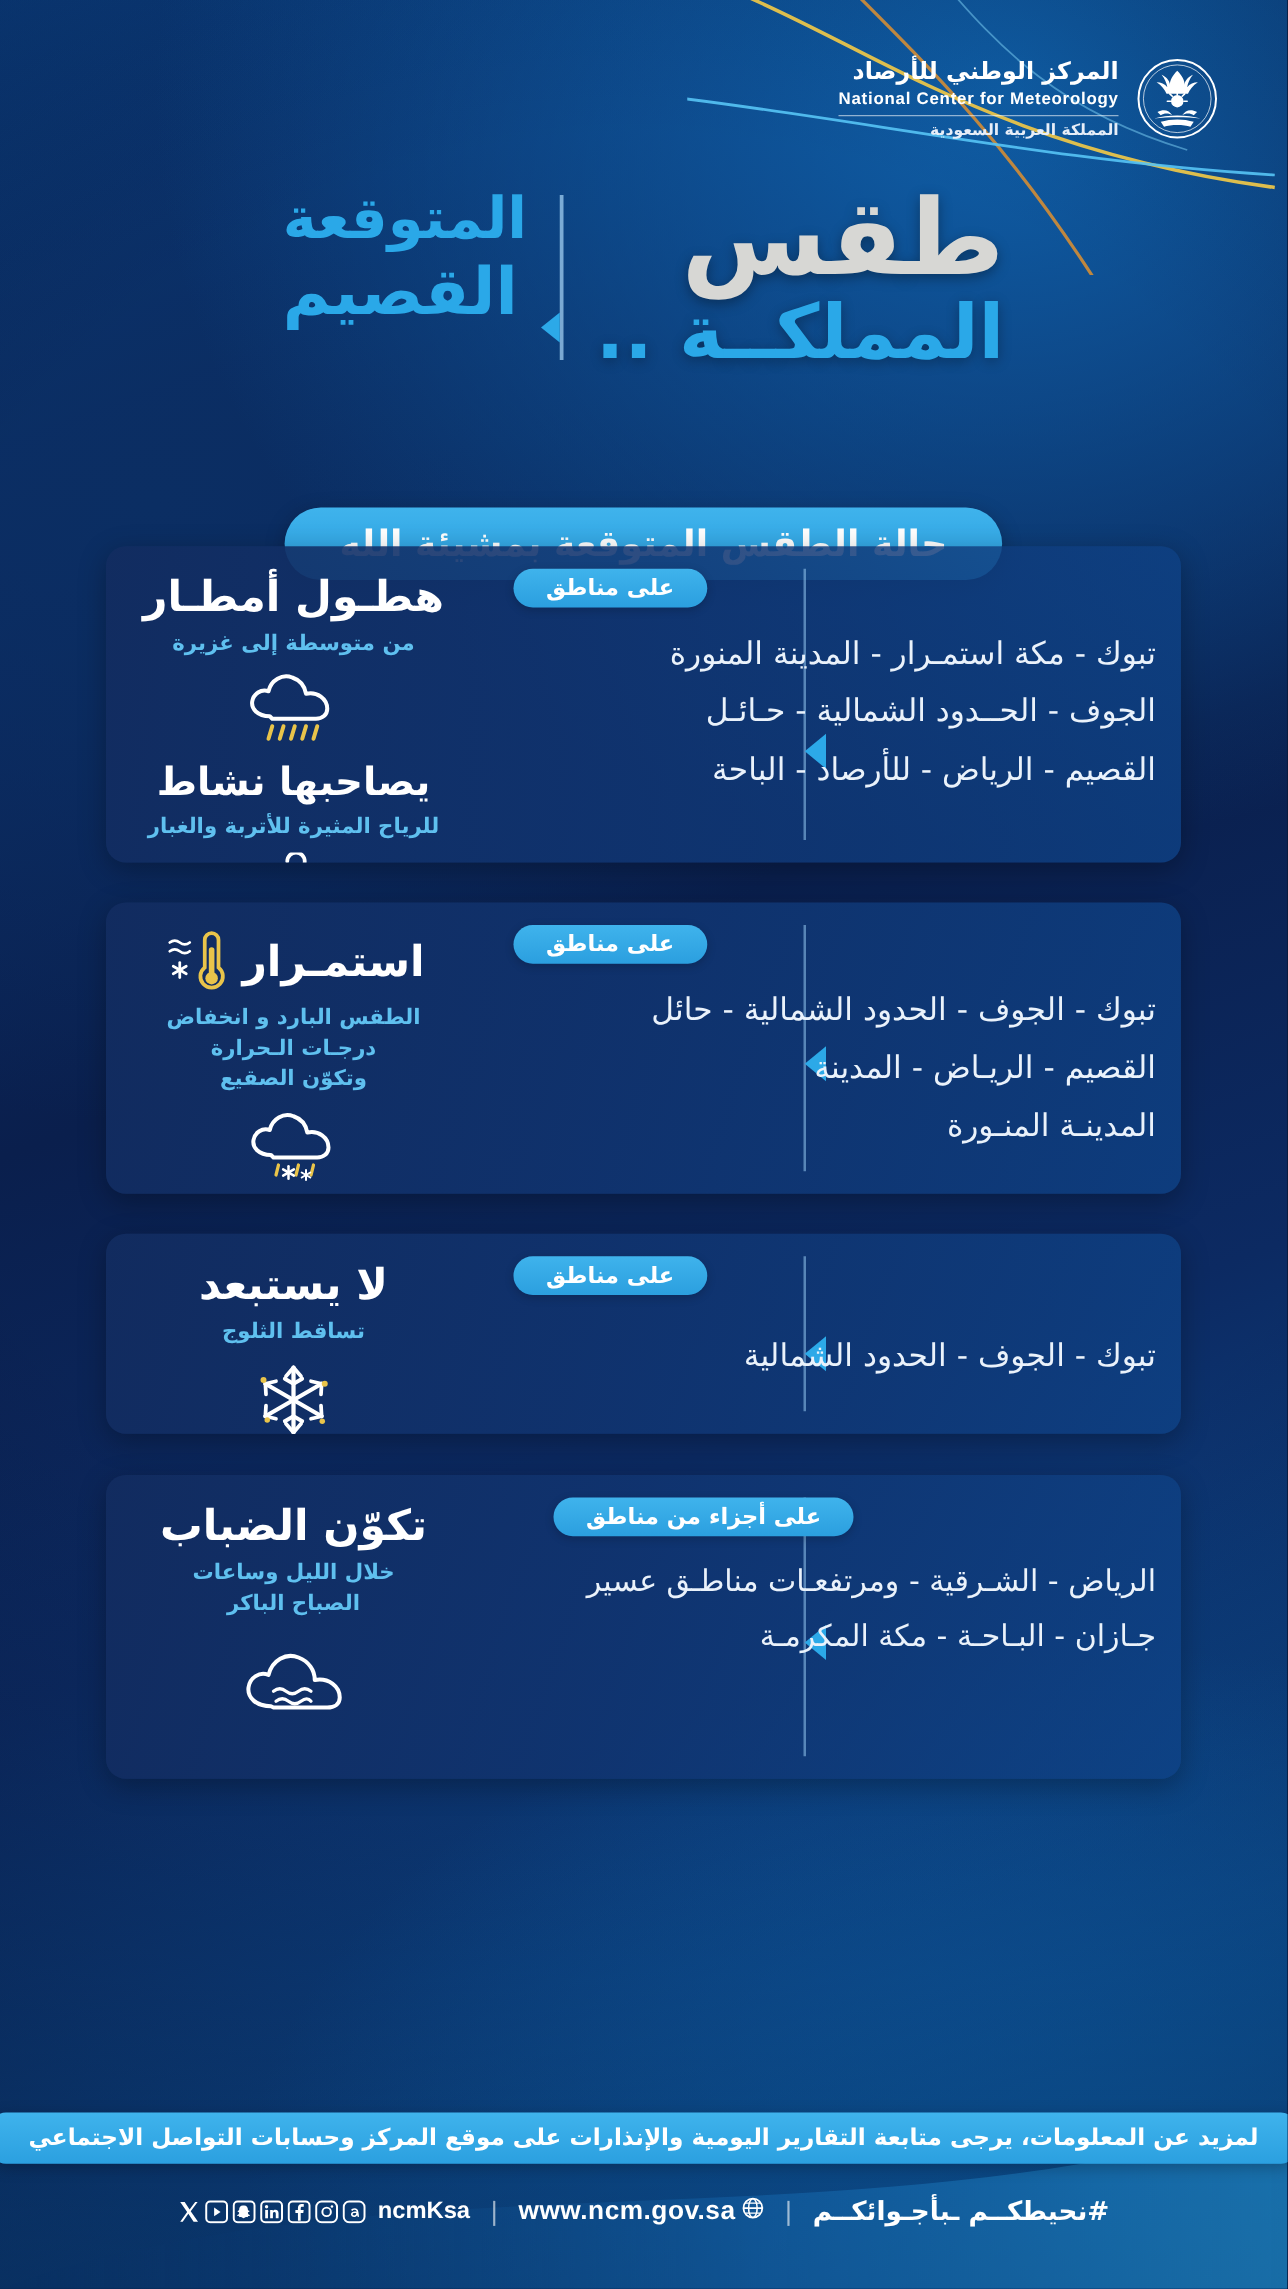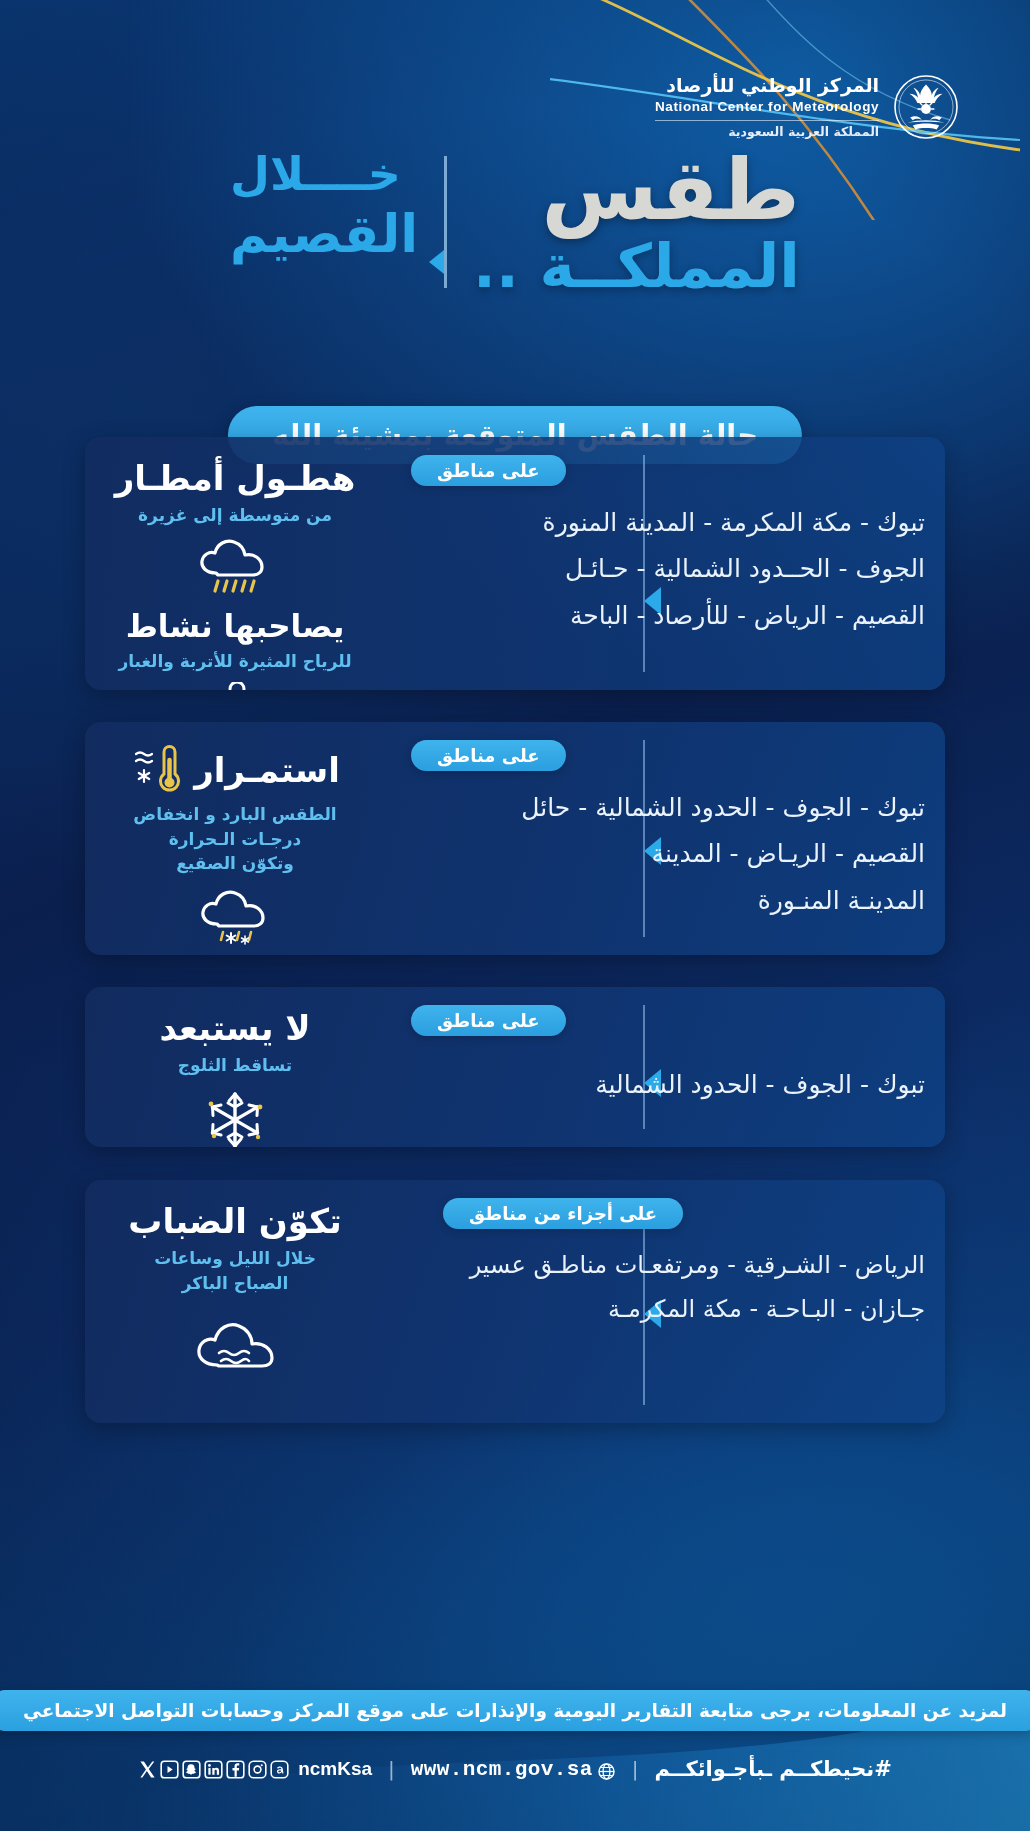--- a/index.html
+++ b/index.html
@@ -22,21 +22,21 @@
       linear-gradient(160deg, #0a3e80 0%, #0b2a60 20%, #0a1f4d 42%, #0c2a62 62%, #0d4d93 86%, #0f5ea8 100%);
   }
   .bg-vignette{
     position:absolute; inset:0;
     background:radial-gradient(150% 80% at 50% 38%, rgba(0,0,0,0) 40%, rgba(3,12,34,.55) 100%);
   }
   .swoosh { position:absolute; top:0; right:0; width:480px; height:220px; }
   .swoosh-bottom { position:absolute; bottom:0; left:0; width:1030px; height:230px; opacity:.85;}
 
   
-  .header { position:absolute; top:42px; right:0; left:0; height:96px;margin-top:28px; }
+  .header { position:absolute; top:42px; right:0; left:16px; height:96px; }
   .logo-wrap{
     position:absolute; left:655px; top:4px;
     display:flex; align-items:center; gap:14px; direction:rtl;
   }
   .logo-emblem{ width:66px; height:66px; flex:0 0 66px; }
   .logo-text{ text-align:right; line-height:1; }
   .logo-ar{ font-size:19px; font-weight:700; letter-spacing:.2px; color:#fff; white-space:nowrap;}
   .logo-en{
     font-family:"Liberation Sans",sans-serif;
     font-size:13.5px; font-weight:600; letter-spacing:.6px; color:#fff;
@@ -153,23 +153,23 @@
     direction:ltr;
   }
   .sb-icons{ display:flex; align-items:center; gap:3px; }
   .sb-ic{ width:19px; height:19px; display:block; }
   .sb-handle{
     font-family:"Liberation Sans",sans-serif;
     font-size:19px; font-weight:700; color:#fff; margin-left:6px;
   }
   .sb-sep{ color:rgba(255,255,255,.6); margin:0 16px; font-size:20px; }
   .sb-url{
-    font-family:Liberation Mono, monospace;
+    font-family:Liberation Sans, sans-serif;
     font-size:21px; font-weight:700; color:#fff; letter-spacing:.4px;
-    display:flex; align-items:flex-end; gap:4px;
+    display:flex; align-items:flex-start; gap:4px;
   }
   .sb-hash{ font-size:21px; font-weight:700; color:#fff; direction:rtl; letter-spacing:.5px; }
 </style>
 </head>
 <body>
 
 <div class="bg"></div>
 <div class="bg-vignette"></div>
 
 <svg class="swoosh" viewBox="0 0 480 220" preserveAspectRatio="none">
@@ -221,21 +221,21 @@
 </div>
 
 <div class="title-block">
   <div class="title-inner">
     <div class="title-right">
       <div class="t-l1">طقس</div>
       <div class="t-l2">المملكــة ..</div>
     </div>
     <div class="title-divider"></div>
     <div class="title-left">
-      <div class="t-l3">خــــلال</div>
+      <div class="t-l3">المتوقعة</div>
       <div class="t-l4">القصيم</div>
     </div>
   </div>
 </div>
 
 <div class="subtitle-pill">حالة الطقس المتوقعة بمشيئة الله</div>
 
 <div class="card" style="top:437px;height:253px;">
   <div class="card-right">
     <div class="c-title">هطـول أمطـار</div>
@@ -268,21 +268,21 @@
           <circle cx="46" cy="40" r="2.2"></circle>
         </g>
       </svg>
     </div>
   </div>
   <div class="divider-v"></div>
   <div class="divider-arrow" style="top:150px;"></div>
   <div class="card-left">
     <div class="tag">على مناطق</div>
     <div class="regions">
-      <div class="region-line ra">تبوك - مكة المكرمة - المدينة المنورة</div>
+      <div class="region-line ra">تبوك - مكة استمـرار - المدينة المنورة</div>
       <div class="region-line ra">الجوف - الحــدود الشمالية - حـائـل</div>
       <div class="region-line ra">القصيم - الرياض - للأرصاد - الباحة</div>
     </div>
   </div>
 </div>
 
 <div class="card" style="top:722px;height:233px;">
   <div class="card-right">
     <div style="display:flex;align-items:center;justify-content:center;gap:12px;direction:rtl;">
       <div class="c-title">استمـرار</div>

